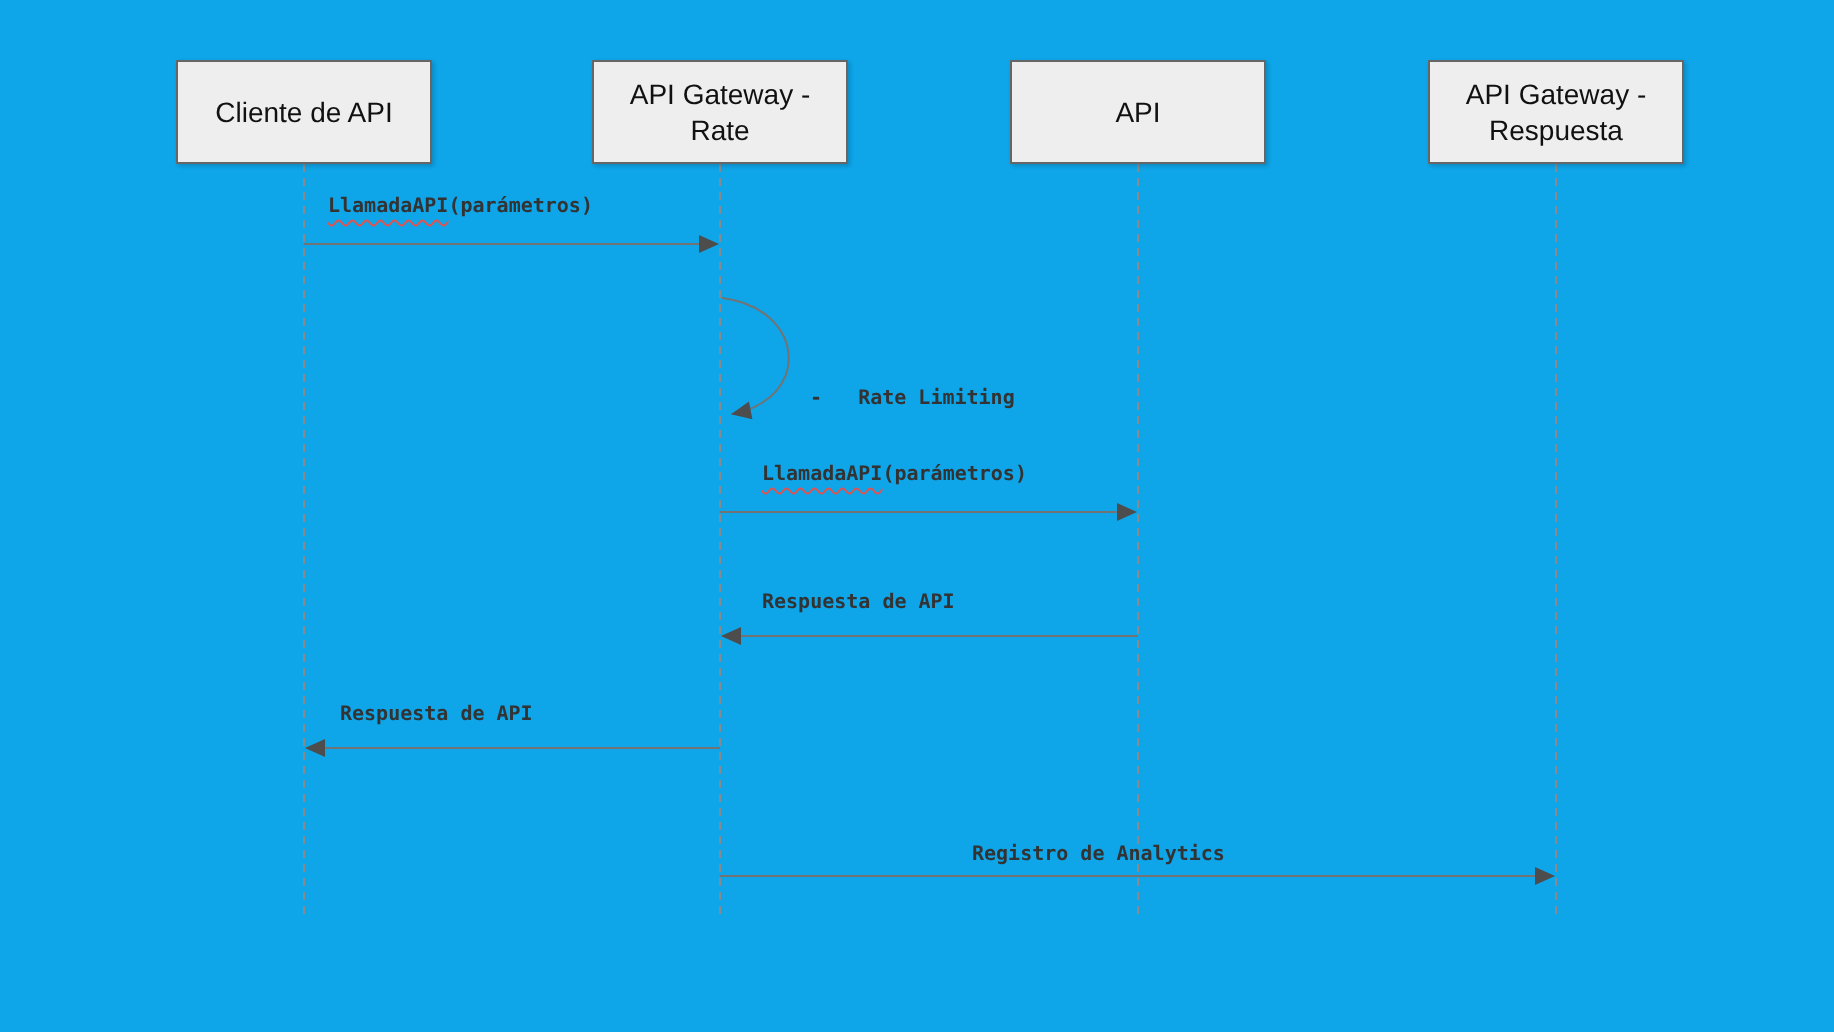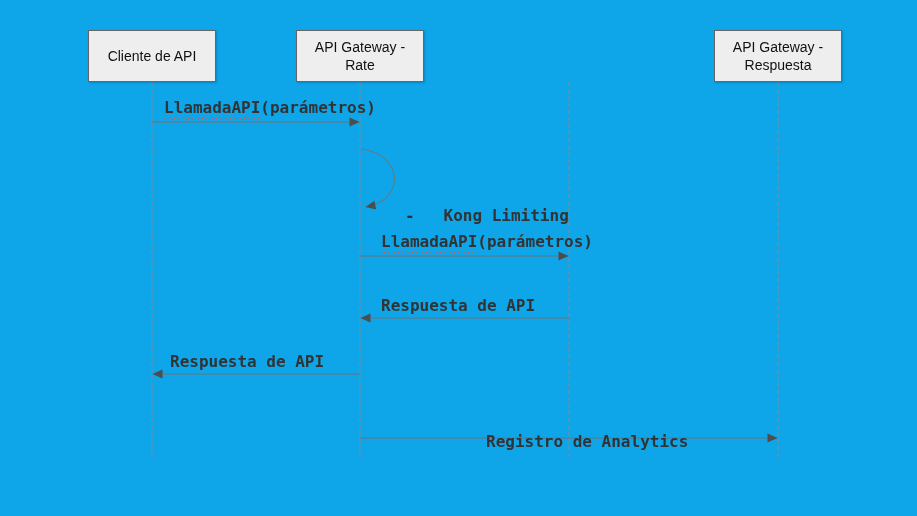--- a/index.html
+++ b/index.html
@@ -40,21 +40,21 @@
     text-align: center;
     font-size: 14px;
     line-height: 18px;
     color: #111111;
   }
 
   .msg {
     position: absolute;
     font-family: "DejaVu Sans Mono", monospace;
     font-weight: bold;
-    font-size: 16px;
+    font-size: 10px;
     color: #333333;
     white-space: pre;
   }
   .sq {
     text-decoration-line: underline;
     text-decoration-style: wavy;
     text-decoration-color: #e3514d;
     text-decoration-thickness: 1px;
     text-underline-offset: 3px;
   }
@@ -86,32 +86,36 @@
   </svg>
 
   <div class="pbox" style="left:88px">
     <div>Cliente de API</div>
     <div></div>
   </div>
   <div class="pbox" style="left:296px">
     <div>API Gateway -</div>
     <div>Rate</div>
   </div>
+  <div class="pbox" style="left:505px">
+    <div>API</div>
+    <div></div>
+  </div>
   <div class="pbox" style="left:714px">
     <div>API Gateway -</div>
     <div>Respuesta</div>
   </div>
 
   <div class="msg" style="left:164px; top:98px"><span class="sq">LlamadaAPI</span><span>(parámetros)</span></div>
 
   <div class="msg" style="left:405px; top:170px">
-    <div class="noteline">-   Kong Limiting</div>
+    <div class="noteline">-   Rate Limiting</div>
   </div>
 
   <div class="msg" style="left:381px; top:232px"><span class="sq">LlamadaAPI</span><span>(parámetros)</span></div>
 
   <div class="msg" style="left:381px; top:296px">Respuesta de API</div>
 
   <div class="msg" style="left:170px; top:352px">Respuesta de API</div>
 
-  <div class="msg" style="left:486px; top:432px">Registro de Analytics</div>
+  <div class="msg" style="left:486px; top:422px">Registro de Analytics</div>
 
 </div>
 
 </body></html>

